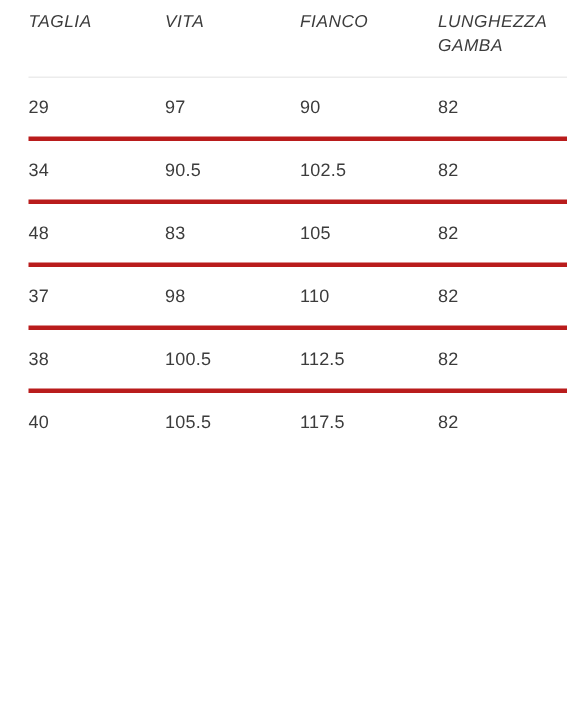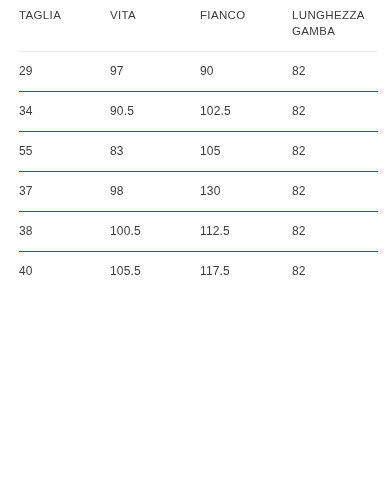--- a/index.html
+++ b/index.html
@@ -38,32 +38,33 @@
   table.size-table th {
     text-align: left;
     font-weight: 400;
     font-size: 11.5px;
     letter-spacing: 0.35px;
     color: #3c3c3c;
     vertical-align: top;
     padding: 8px 8px 12px 0;
     line-height: 1.35;
     border-bottom: 1px solid #ececec;
+    font-style: italic;
   }
 
   table.size-table td {
     text-align: left;
     font-size: 12px;
     letter-spacing: 0.15px;
     color: #3c3c3c;
     vertical-align: middle;
     padding: 0 8px 0 0;
     height: 39px;
     line-height: 39px;
-    border-bottom: 1px solid #b91c1c;
+    border-bottom: 3px solid #b91c1c;
   }
 
   table.size-table tbody tr:last-child td {
     border-bottom: none;
   }
 </style>
 </head>
 <body>
 
 <div id="size-table-wrap">
@@ -89,29 +90,29 @@
           <td>90</td>
           <td>82</td>
         </tr>
         <tr>
           <td>34</td>
           <td>90.5</td>
           <td>102.5</td>
           <td>82</td>
         </tr>
         <tr>
-          <td>55</td>
+          <td>48</td>
           <td>83</td>
           <td>105</td>
           <td>82</td>
         </tr>
         <tr>
           <td>37</td>
           <td>98</td>
-          <td>130</td>
+          <td>110</td>
           <td>82</td>
         </tr>
         <tr>
           <td>38</td>
           <td>100.5</td>
           <td>112.5</td>
           <td>82</td>
         </tr>
         <tr>
           <td>40</td>

